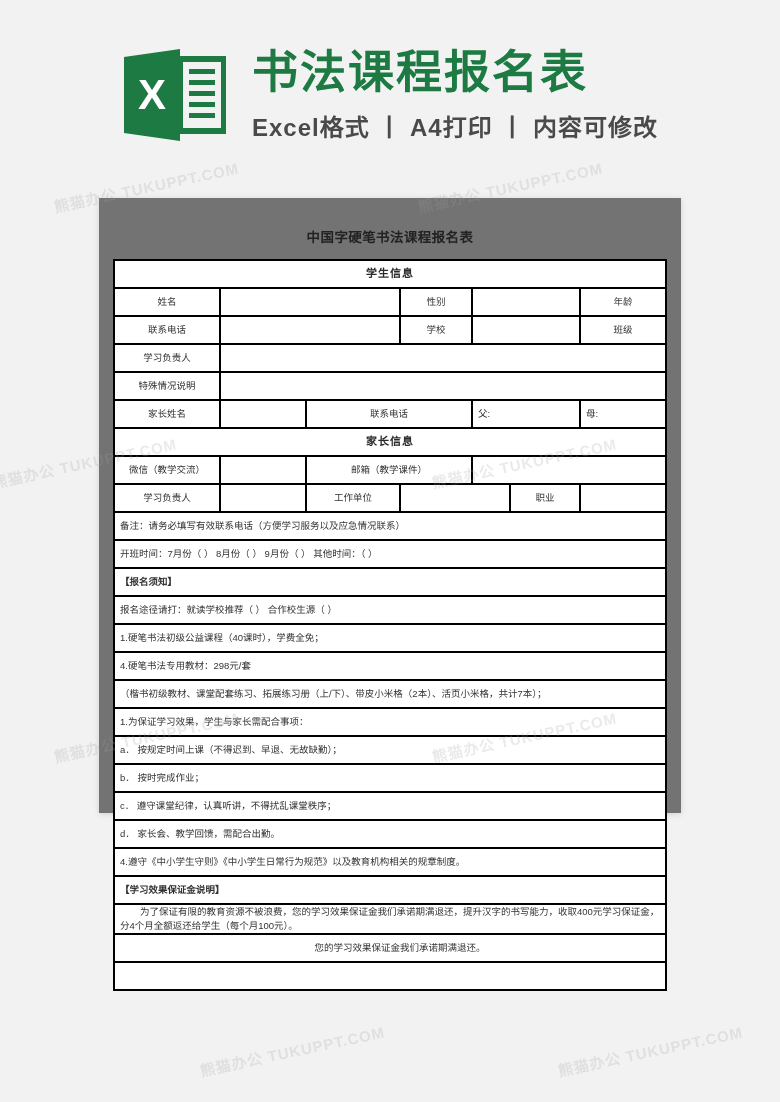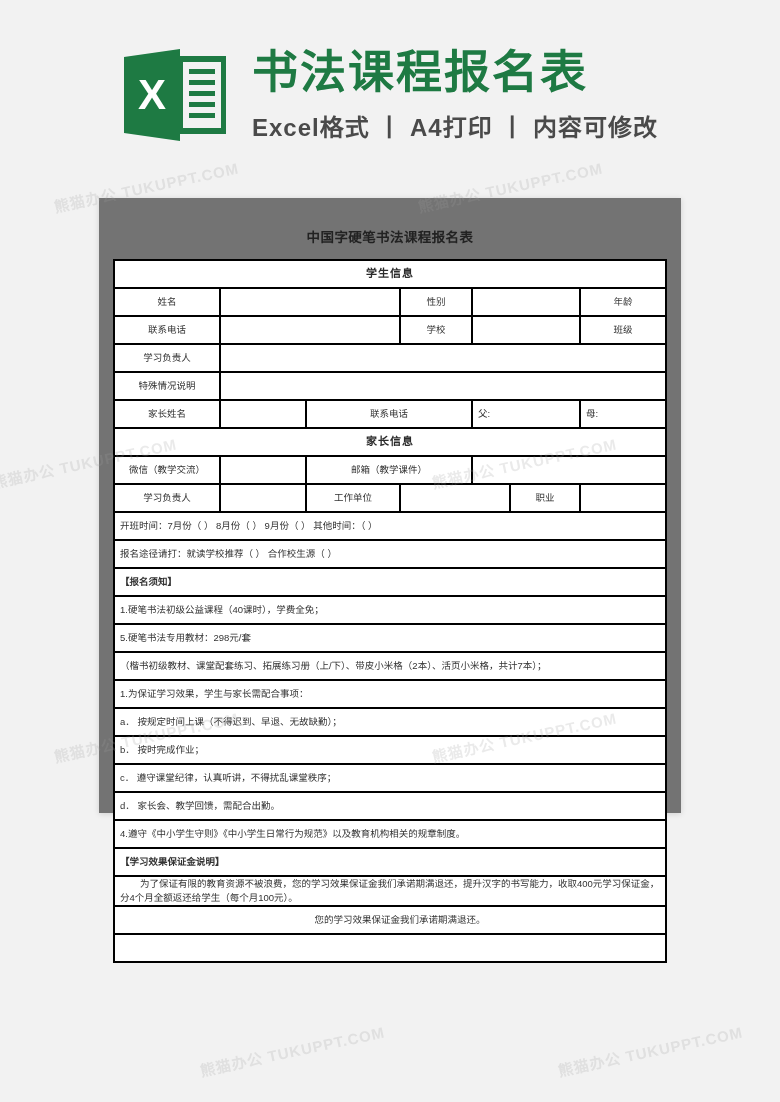--- a/index.html
+++ b/index.html
@@ -208,34 +208,37 @@
       <tr>
         <td class="lbl">学习负责人</td>
         <td class="blank"></td>
         <td class="lbl">工作单位</td>
         <td class="blank" colspan="2"></td>
         <td class="lbl">职业</td>
         <td class="blank"></td>
       </tr>
 
       <tr>
+        <td class="note" colspan="7">备注：请务必填写有效联系电话（方便学习服务以及应急情况联系）</td>
+      </tr>
+      <tr>
         <td class="note-in" colspan="7">开班时间：7月份（  ）    8月份（  ）    9月份（  ）   其他时间：（    ）</td>
       </tr>
       <tr>
+        <td class="bold" colspan="7">【报名须知】</td>
+      </tr>
+
+      <tr>
         <td class="note" colspan="7">报名途径请打：就读学校推荐（  ）    合作校生源（  ）</td>
       </tr>
-
-      <tr>
-        <td class="bold" colspan="7">【报名须知】</td>
-      </tr>
       <tr>
         <td class="note" colspan="7">1.硬笔书法初级公益课程（40课时），学费全免；</td>
       </tr>
       <tr>
-        <td class="note" colspan="7">5.硬笔书法专用教材：298元/套</td>
+        <td class="note" colspan="7">4.硬笔书法专用教材：298元/套</td>
       </tr>
       <tr>
         <td class="note-in" colspan="7">（楷书初级教材、课堂配套练习、拓展练习册（上/下）、带皮小米格（2本）、活页小米格，共计7本）；</td>
       </tr>
       <tr>
         <td class="note" colspan="7">1.为保证学习效果，学生与家长需配合事项：</td>
       </tr>
       <tr>
         <td class="note" colspan="7">a．  按规定时间上课（不得迟到、早退、无故缺勤）；</td>
       </tr>

